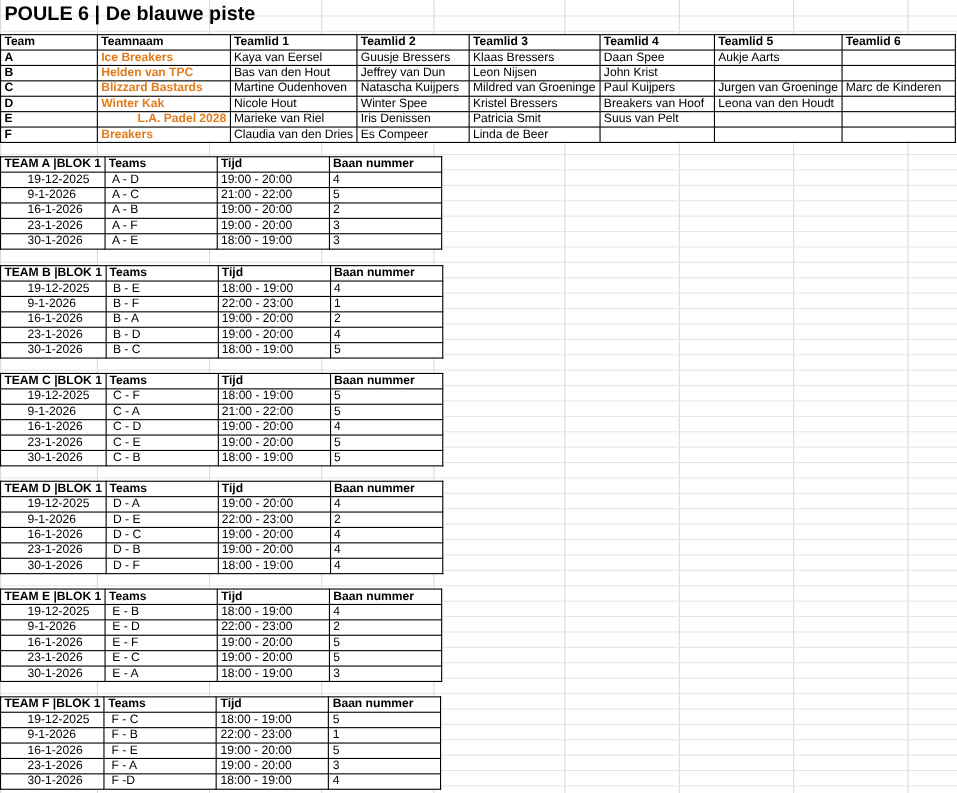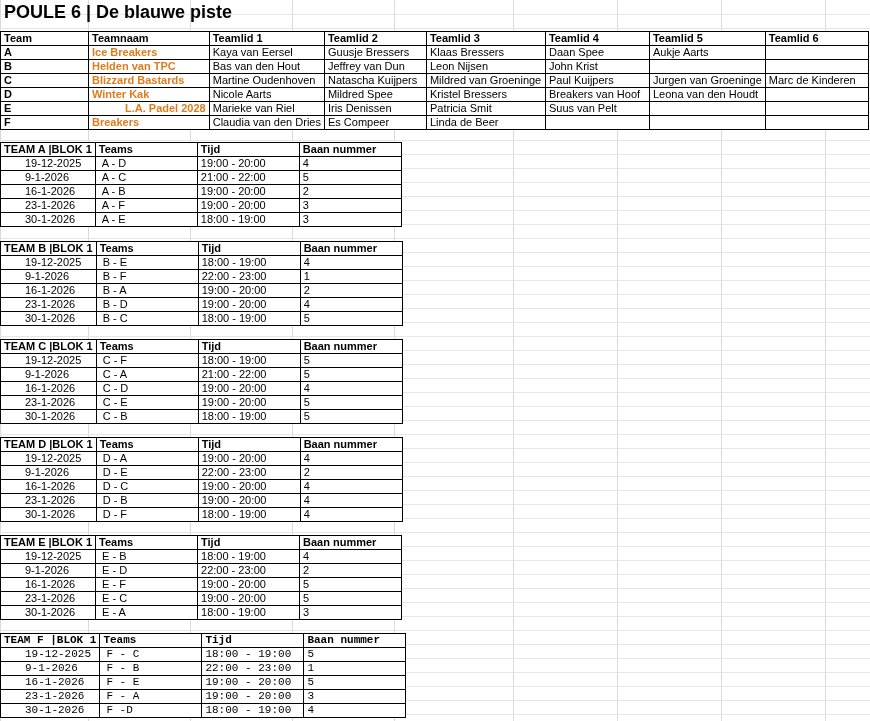--- a/index.html
+++ b/index.html
@@ -91,21 +91,21 @@
   table.sched col.s3 { width: 102px; }
   table.sched th { font-weight: bold; }
   table.sched td.date { padding-left: 24px; }
   table.sched td.match { padding-left: 6px; }
 
   #blk-a { left: 0px; top: 142px; }
   #blk-b { left: 0px; top: 241px; }
   #blk-c { left: 0px; top: 339px; }
   #blk-d { left: 0px; top: 437px; }
   #blk-e { left: 0px; top: 535px; }
-  #blk-f { left: 0px; top: 633px; font-family: Liberation Mono, monospace; }
+  #blk-f { left: 0px; top: 633px; }
 </style>
 </head>
 <body>
 
 <div id="sheet">
 
   <div class="grid-lines" id="grid-lines">
       <div class="vline" style="left: 0px;"></div>
       <div class="vline" style="left: 88px;"></div>
       <div class="vline" style="left: 190px;"></div>
@@ -220,22 +220,22 @@
           <td>Martine Oudenhoven</td>
           <td>Natascha Kuijpers</td>
           <td>Mildred van Groeninge</td>
           <td>Paul Kuijpers</td>
           <td>Jurgen van Groeninge</td>
           <td>Marc de Kinderen</td>
         </tr>
         <tr>
           <td class="team-letter">D</td>
           <td class="team-name" style="color: rgb(224, 123, 28);">Winter Kak</td>
-          <td>Nicole Aarts</td>
-          <td>Mildred Spee</td>
+          <td>Nicole Hout</td>
+          <td>Winter Spee</td>
           <td>Kristel Bressers</td>
           <td>Breakers van Hoof</td>
           <td>Leona van den Houdt</td>
           <td></td>
         </tr>
         <tr>
           <td class="team-letter">E</td>
           <td class="team-name" style="color: rgb(224, 123, 28); padding-left: 36px;">L.A. Padel 2028</td>
           <td>Marieke van Riel</td>
           <td>Iris Denissen</td>

